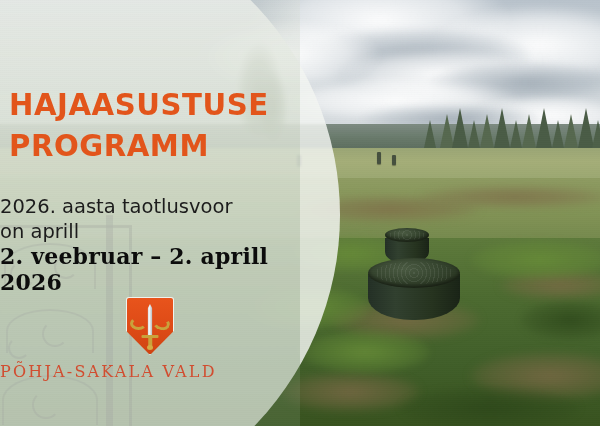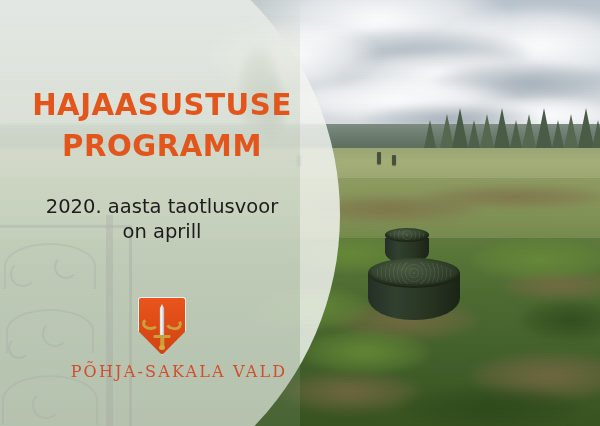--- a/index.html
+++ b/index.html
@@ -137,23 +137,23 @@
     border-right-color:transparent; border-top-color:transparent;
   }
   .swoop {
     position:absolute; border:2.5px solid rgba(72,80,72,.45);
     border-radius:50% 50% 0 0;
     border-bottom:none;
   }
 
   
   .content {
-    position:absolute; left:12px; top:0; width:300px; height:426px;
+    position:absolute; left:0; top:0; width:300px; height:426px;
     z-index:10;
-    text-align:center;
+    text-align:left;
   }
 
   .headline {
     position:absolute; left:0; right:0; top:84px;
     color:#e2551b;
     font-family:"DejaVu Sans", sans-serif;
     font-weight:bold;
     font-size:31px;
     line-height:41px;
     letter-spacing:.6px;
@@ -218,21 +218,20 @@
   .horn.left  { left:4px;  transform:rotate(-18px) rotate(-15deg); }
   .horn.right { right:4px; transform:scaleX(-1) rotate(-15deg); }
 
   .crest-name {
     position:absolute; left:0; right:0; top:362px;
     color:#d14d30;
     font-family:"DejaVu Serif", serif;
     font-size:16px;
     letter-spacing:2.2px;
     font-weight:400;
-    margin-left:34px;
   }
 
   .noise {
     position:absolute; inset:0; pointer-events:none;
     background-image:
       repeating-linear-gradient(0deg, rgba(255,255,255,.02) 0 1px, rgba(0,0,0,.02) 1px 2px);
     opacity:.5;
   }
 </style>
 </head>
@@ -328,24 +327,25 @@
   </div>
 
   <div class="content">
 
     <div class="headline">
       <span>HAJAASUSTUSE</span>
       <span class="l2">PROGRAMM</span>
     </div>
 
     <div class="sub">
-      <div>2020. aasta taotlusvoor</div>
+      <div>2026. aasta taotlusvoor</div>
       <div>on aprill</div>
     </div>
 
+    <div class="dates">2. veebruar – 2. aprill 2026</div>
 
     <div class="crest">
       <div class="shield"></div>
       <div class="horn left"></div>
       <div class="horn right"></div>
       <div class="sword"></div>
       <div class="guard"></div>
       <div class="grip"></div>
       <div class="pommel"></div>
     </div>

